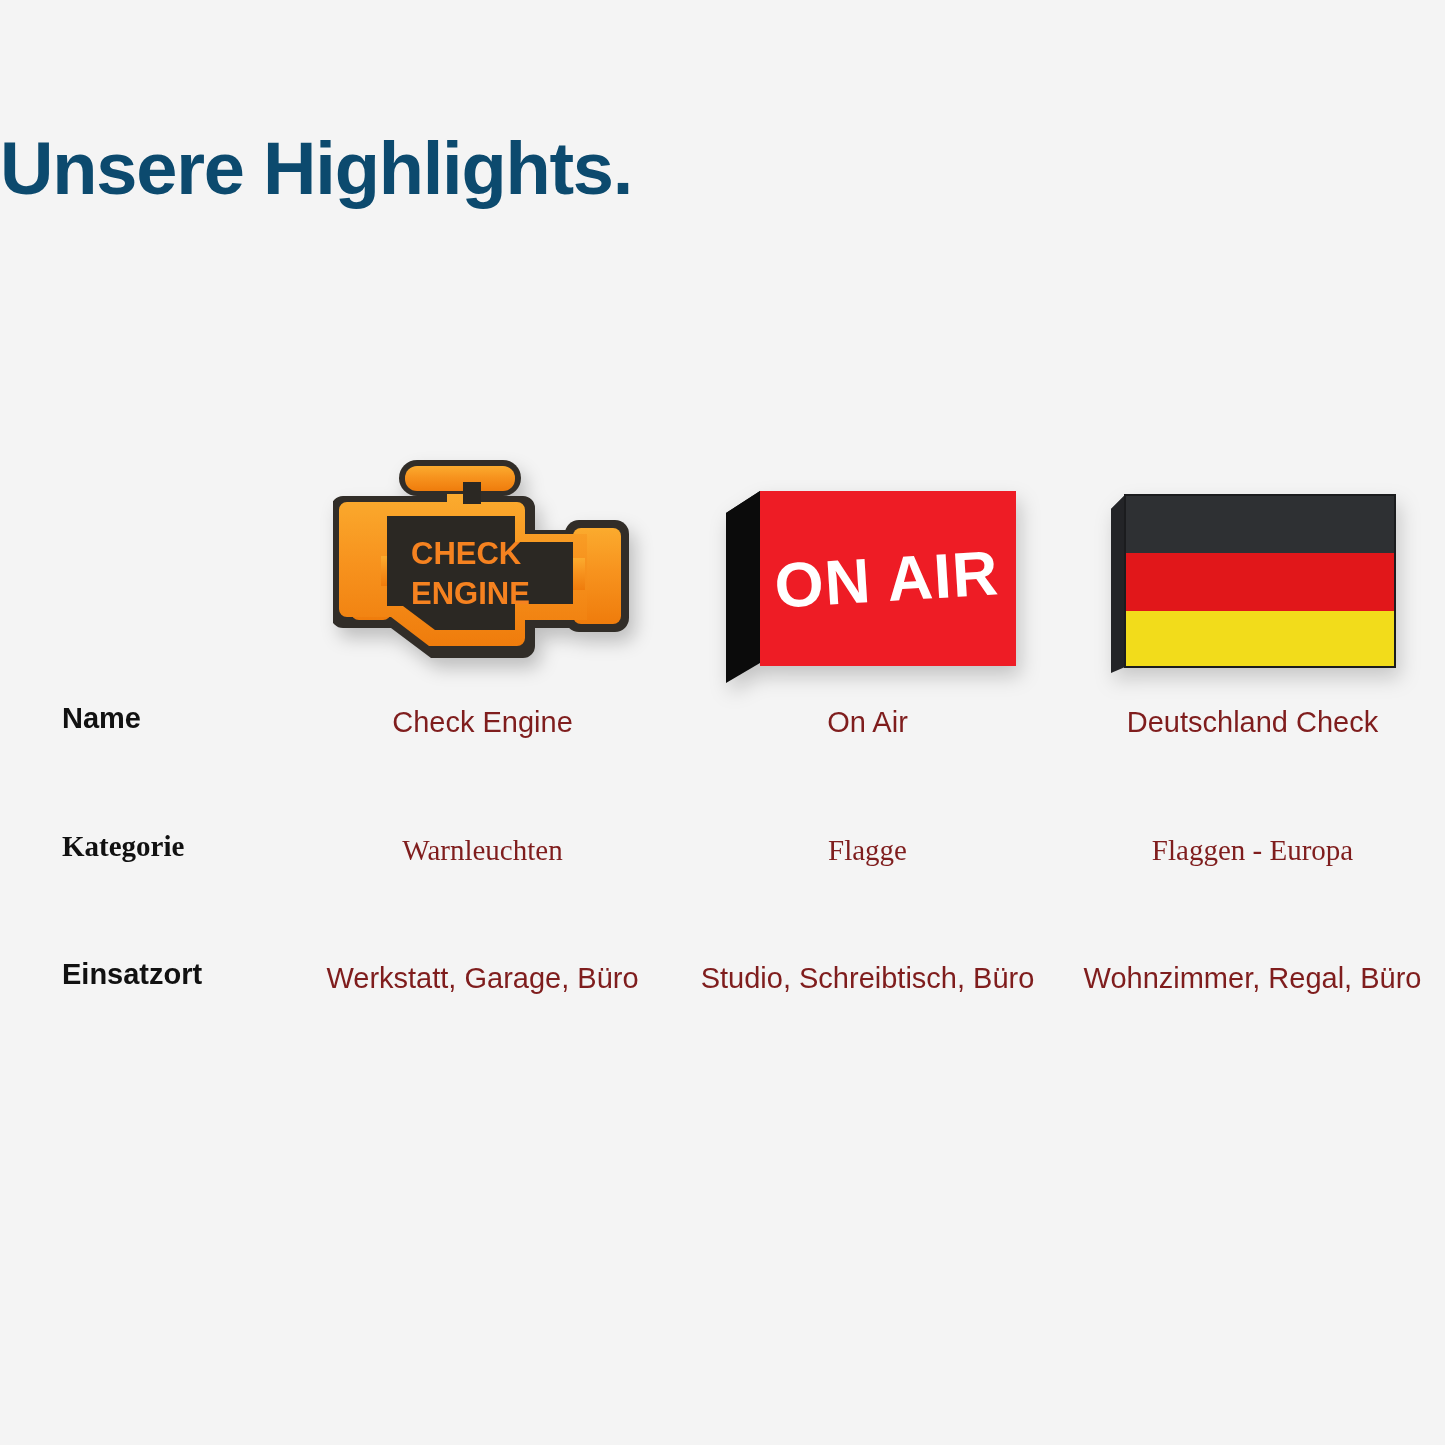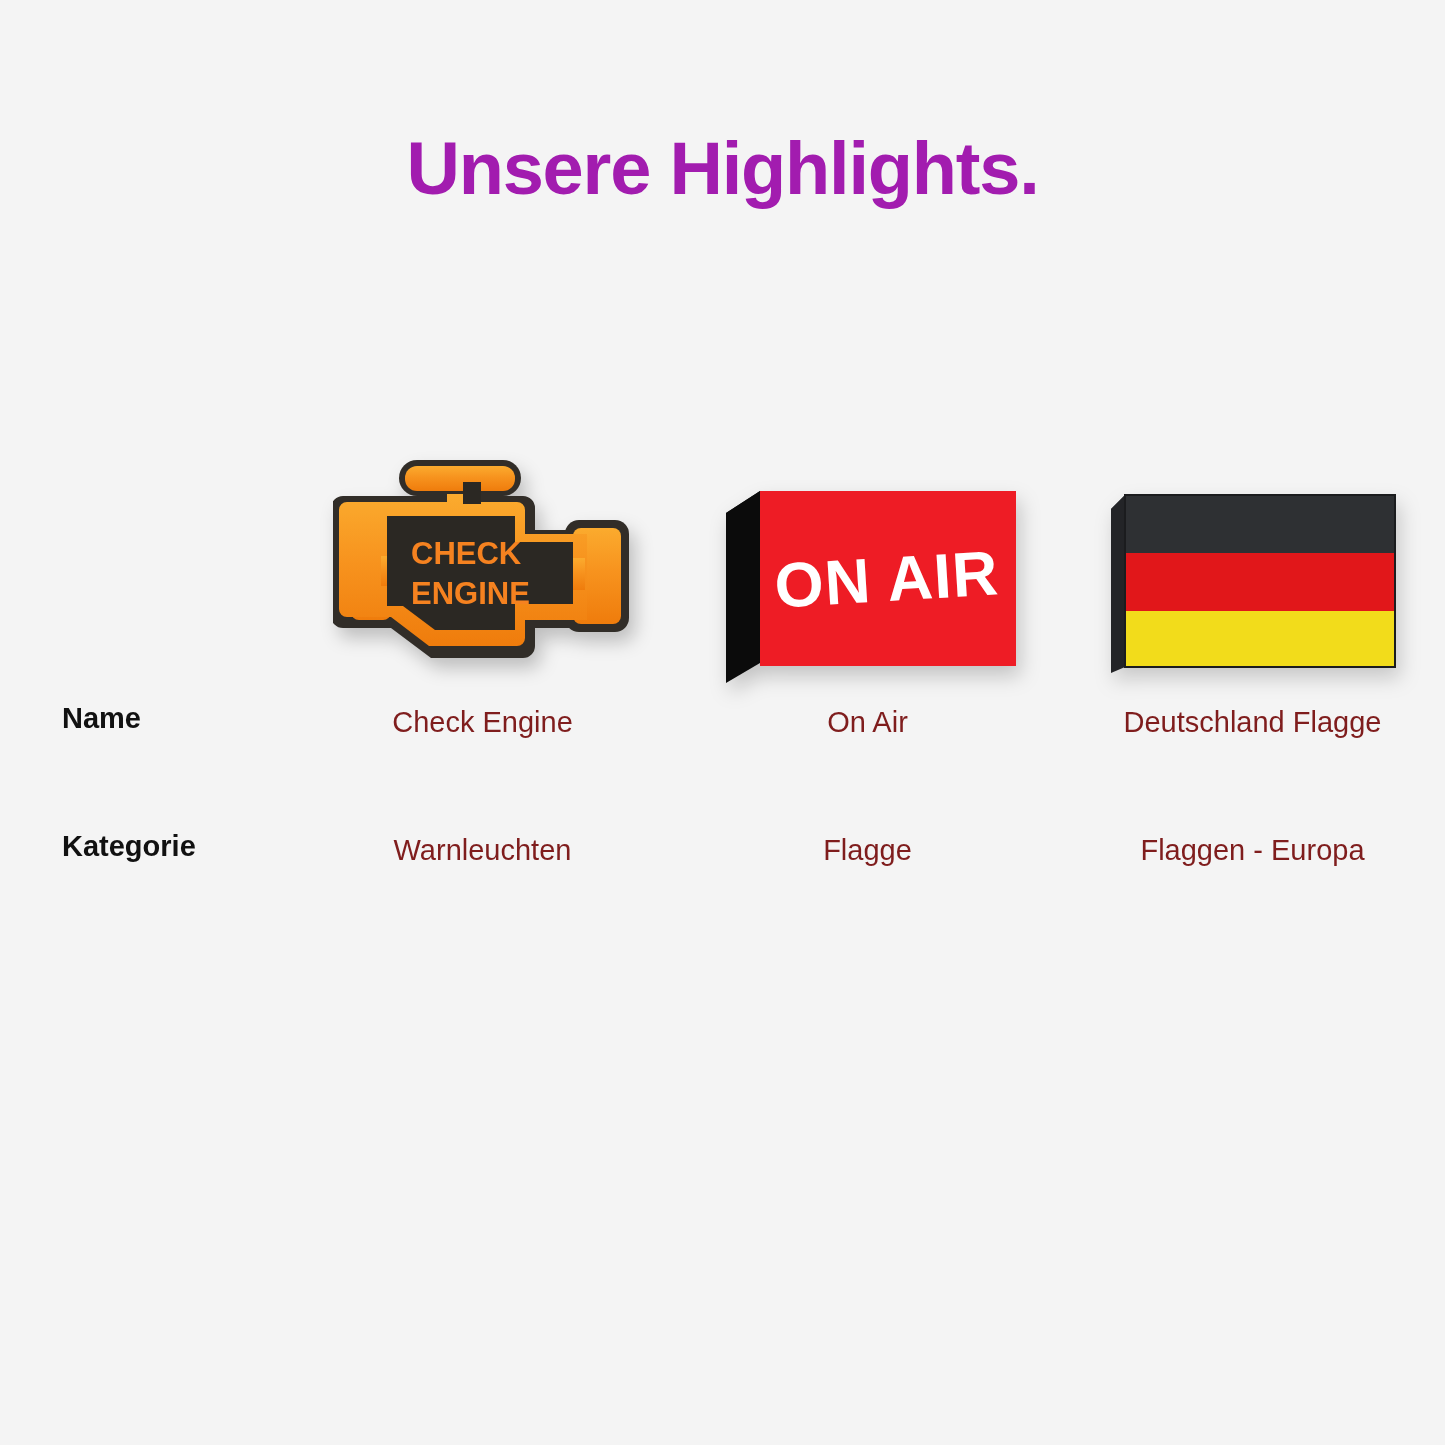--- a/index.html
+++ b/index.html
@@ -21,25 +21,25 @@
     height: 1445px;
     background: #f4f4f4;
   }
 
   
   .title {
     position: absolute;
     top: 128px;
     left: 0;
     width: 1445px;
-    text-align: center;
+    text-align: left;
     font-size: 74px;
     font-weight: 700;
     letter-spacing: -1.2px;
-    color: #a21caf;
+    color: #0c4a6e;
     line-height: 1.1;
   }
 
   
   .product-row {
     position: absolute;
     top: 426px;
     left: 0;
     width: 1445px;
     height: 260px;
@@ -118,21 +118,21 @@
     text-align: center;
     font-size: 29px;
     font-weight: 400;
     color: #7f1d1d;
     line-height: 1.55;
     padding: 0 12px !important;
     box-sizing: border-box;
   }
   .row-name    td { height: 128px; }
   .row-groesse td { height: 130px; }
-  .row-kat     td { height: 128px; }
+  .row-kat     td { height: 128px; font-family: Liberation Serif, serif; }
   .row-ein     td { height: 130px; }
 </style>
 </head>
 <body>
 
 <div class="page">
 
   <div class="title">Unsere Highlights.</div>
 
   <div class="product-row">
@@ -216,27 +216,33 @@
       </div>
     </div>
   </div>
 
   <table class="spec-table">
     <tbody>
       <tr class="row-name">
         <td class="spec-row-label">Name</td>
         <td class="spec-cell">Check Engine</td>
         <td class="spec-cell">On Air</td>
-        <td class="spec-cell">Deutschland Flagge</td>
+        <td class="spec-cell">Deutschland Check</td>
       </tr>
 
 
       <tr class="row-kat">
         <td class="spec-row-label">Kategorie</td>
         <td class="spec-cell">Warnleuchten</td>
         <td class="spec-cell">Flagge</td>
         <td class="spec-cell">Flaggen - Europa</td>
       </tr>
 
+      <tr class="row-ein">
+        <td class="spec-row-label">Einsatzort</td>
+        <td class="spec-cell" style="max-width:240px">Werkstatt, Garage, Büro</td>
+        <td class="spec-cell" style="max-width:240px">Studio, Schreibtisch, Büro</td>
+        <td class="spec-cell" style="max-width:240px">Wohnzimmer, Regal, Büro</td>
+      </tr>
     </tbody>
   </table>
 
 </div>
 
 </body></html>

